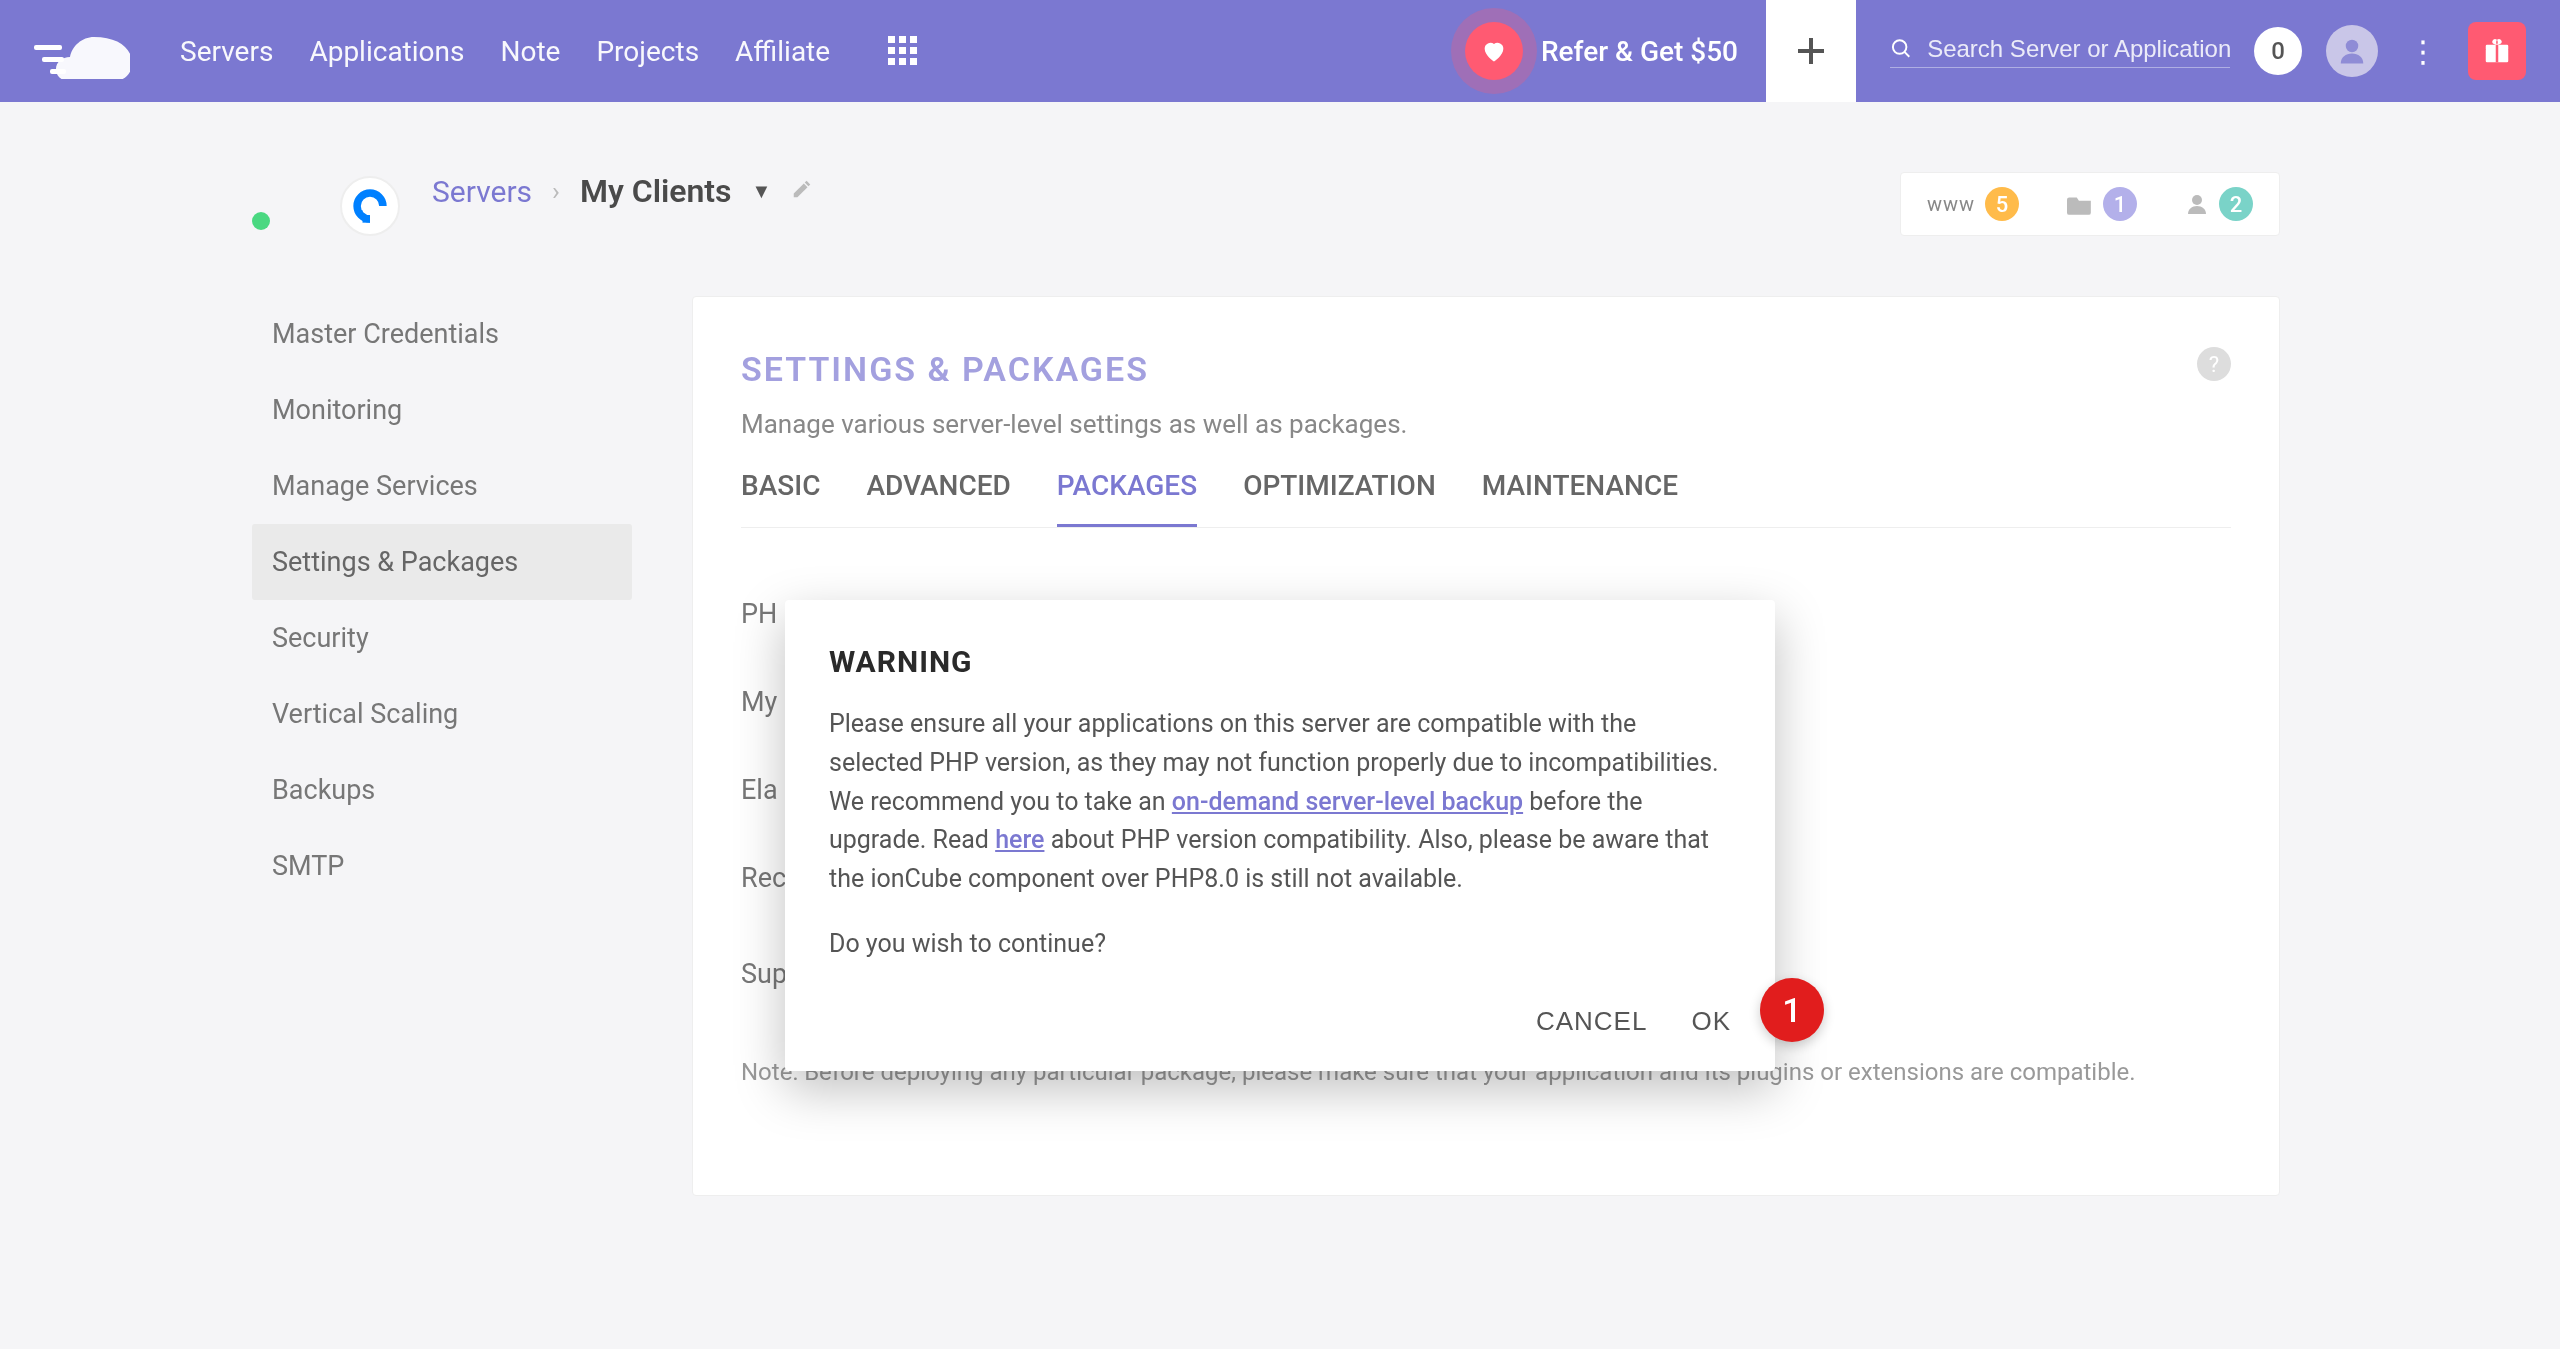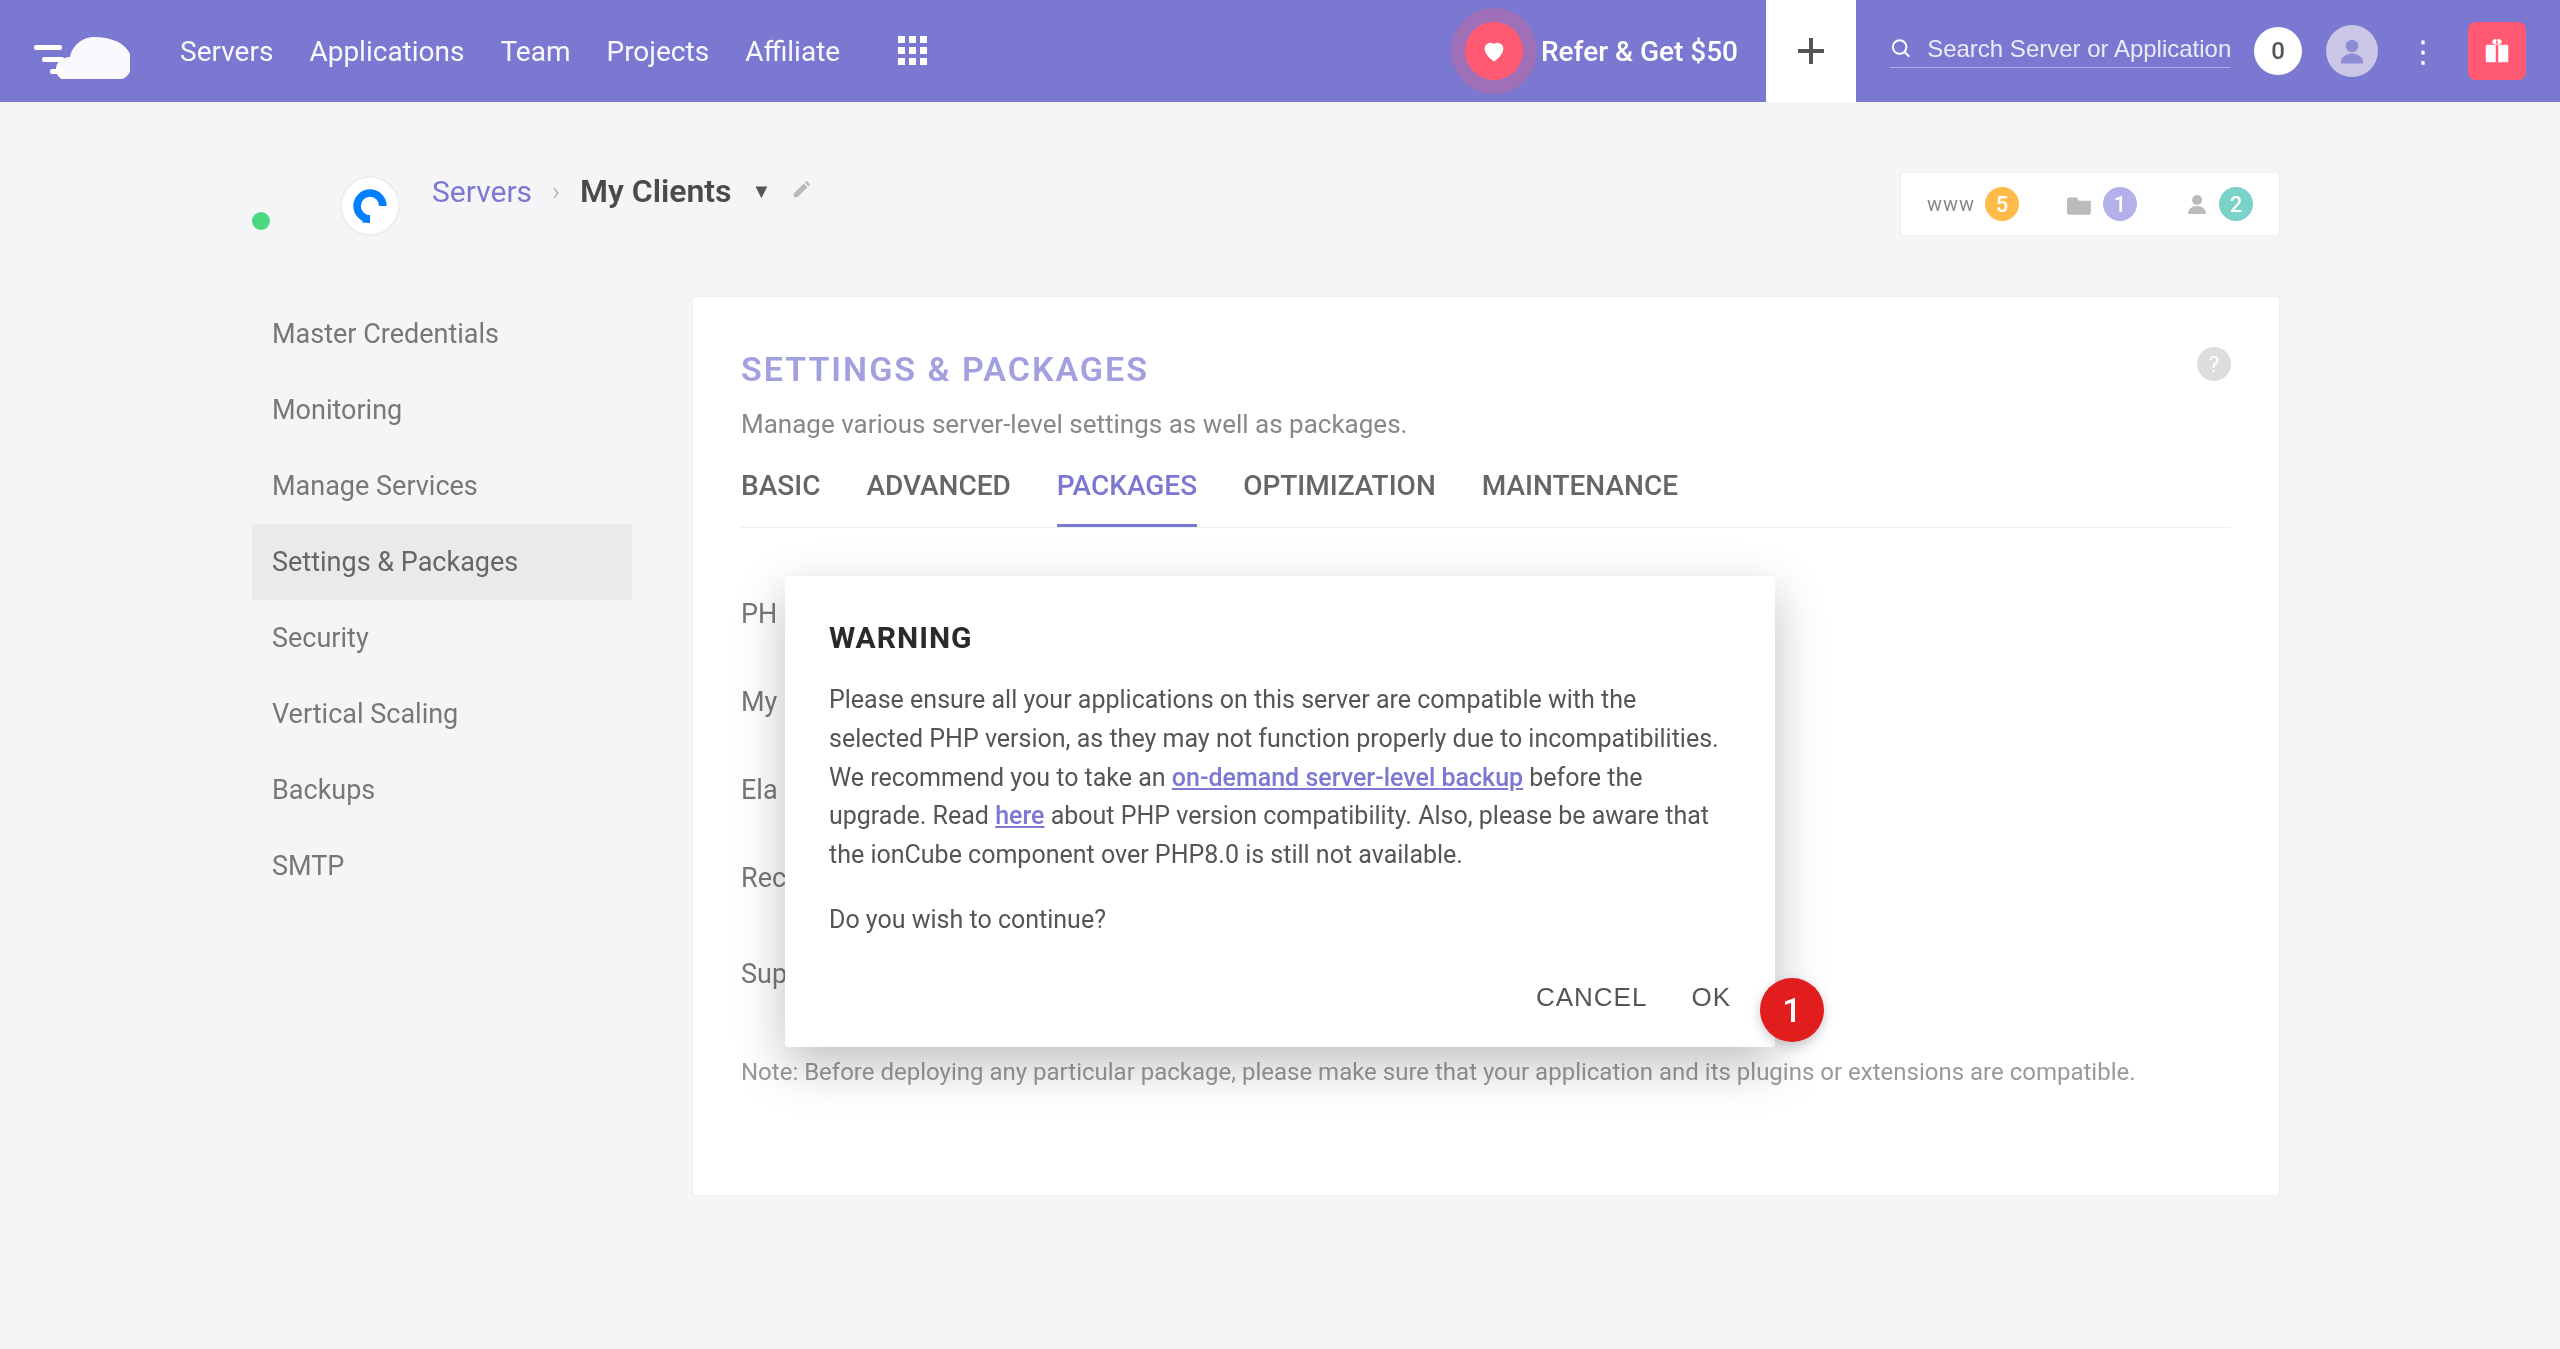--- a/index.html
+++ b/index.html
@@ -140,21 +140,21 @@
   }
   .info-dot {
     width:22px; height:22px; border-radius:50%; border:2px solid #bbb; color:#bbb;
     display:inline-flex; align-items:center; justify-content:center; font-size:14px; font-weight:700;
   }
 
   .panel-note { margin-top:60px; color:#999; font-size:24px; }
 
   
   .modal {
-    position:absolute; top:576px; left:50%; transform:translateX(-50%);
+    position:absolute; top:600px; left:50%; transform:translateX(-50%);
     width:990px; background:#fff; border-radius:4px;
     box-shadow:0 18px 50px rgba(0,0,0,.25);
     padding:44px 44px 34px;
     z-index:50;
   }
   .modal-title { color:#2a2a2a; font-size:30px; font-weight:700; letter-spacing:1px; }
   .modal-body { margin-top:26px; color:#555; font-size:25px; line-height:1.55; }
   .modal-body a { color:#7b78d1; text-decoration:underline; font-weight:500; }
   .modal-q { margin-top:30px; color:#555; font-size:25px; }
   .modal-actions { display:flex; justify-content:flex-end; gap:44px; margin-top:48px; }
@@ -183,21 +183,21 @@
           <rect x="12" y="34" width="22" height="5" rx="2"></rect>
           <rect x="20" y="46" width="16" height="5" rx="2"></rect>
         </g>
       </svg>
     </span>
   </div>
 
   <div class="nav-links">
     <a>Servers</a>
     <a>Applications</a>
-    <a>Team</a>
+    <a>Note</a>
     <a>Projects</a>
     <a>Affiliate</a>
   </div>
 
   <div class="apps-grid-icon">
     <svg width="30" height="30" viewBox="0 0 30 30" fill="#fff">
       <rect x="0" y="0" width="7" height="7"></rect>
         <rect x="11" y="0" width="7" height="7"></rect>
         <rect x="22" y="0" width="7" height="7"></rect>
       <rect x="0" y="11" width="7" height="7"></rect>

